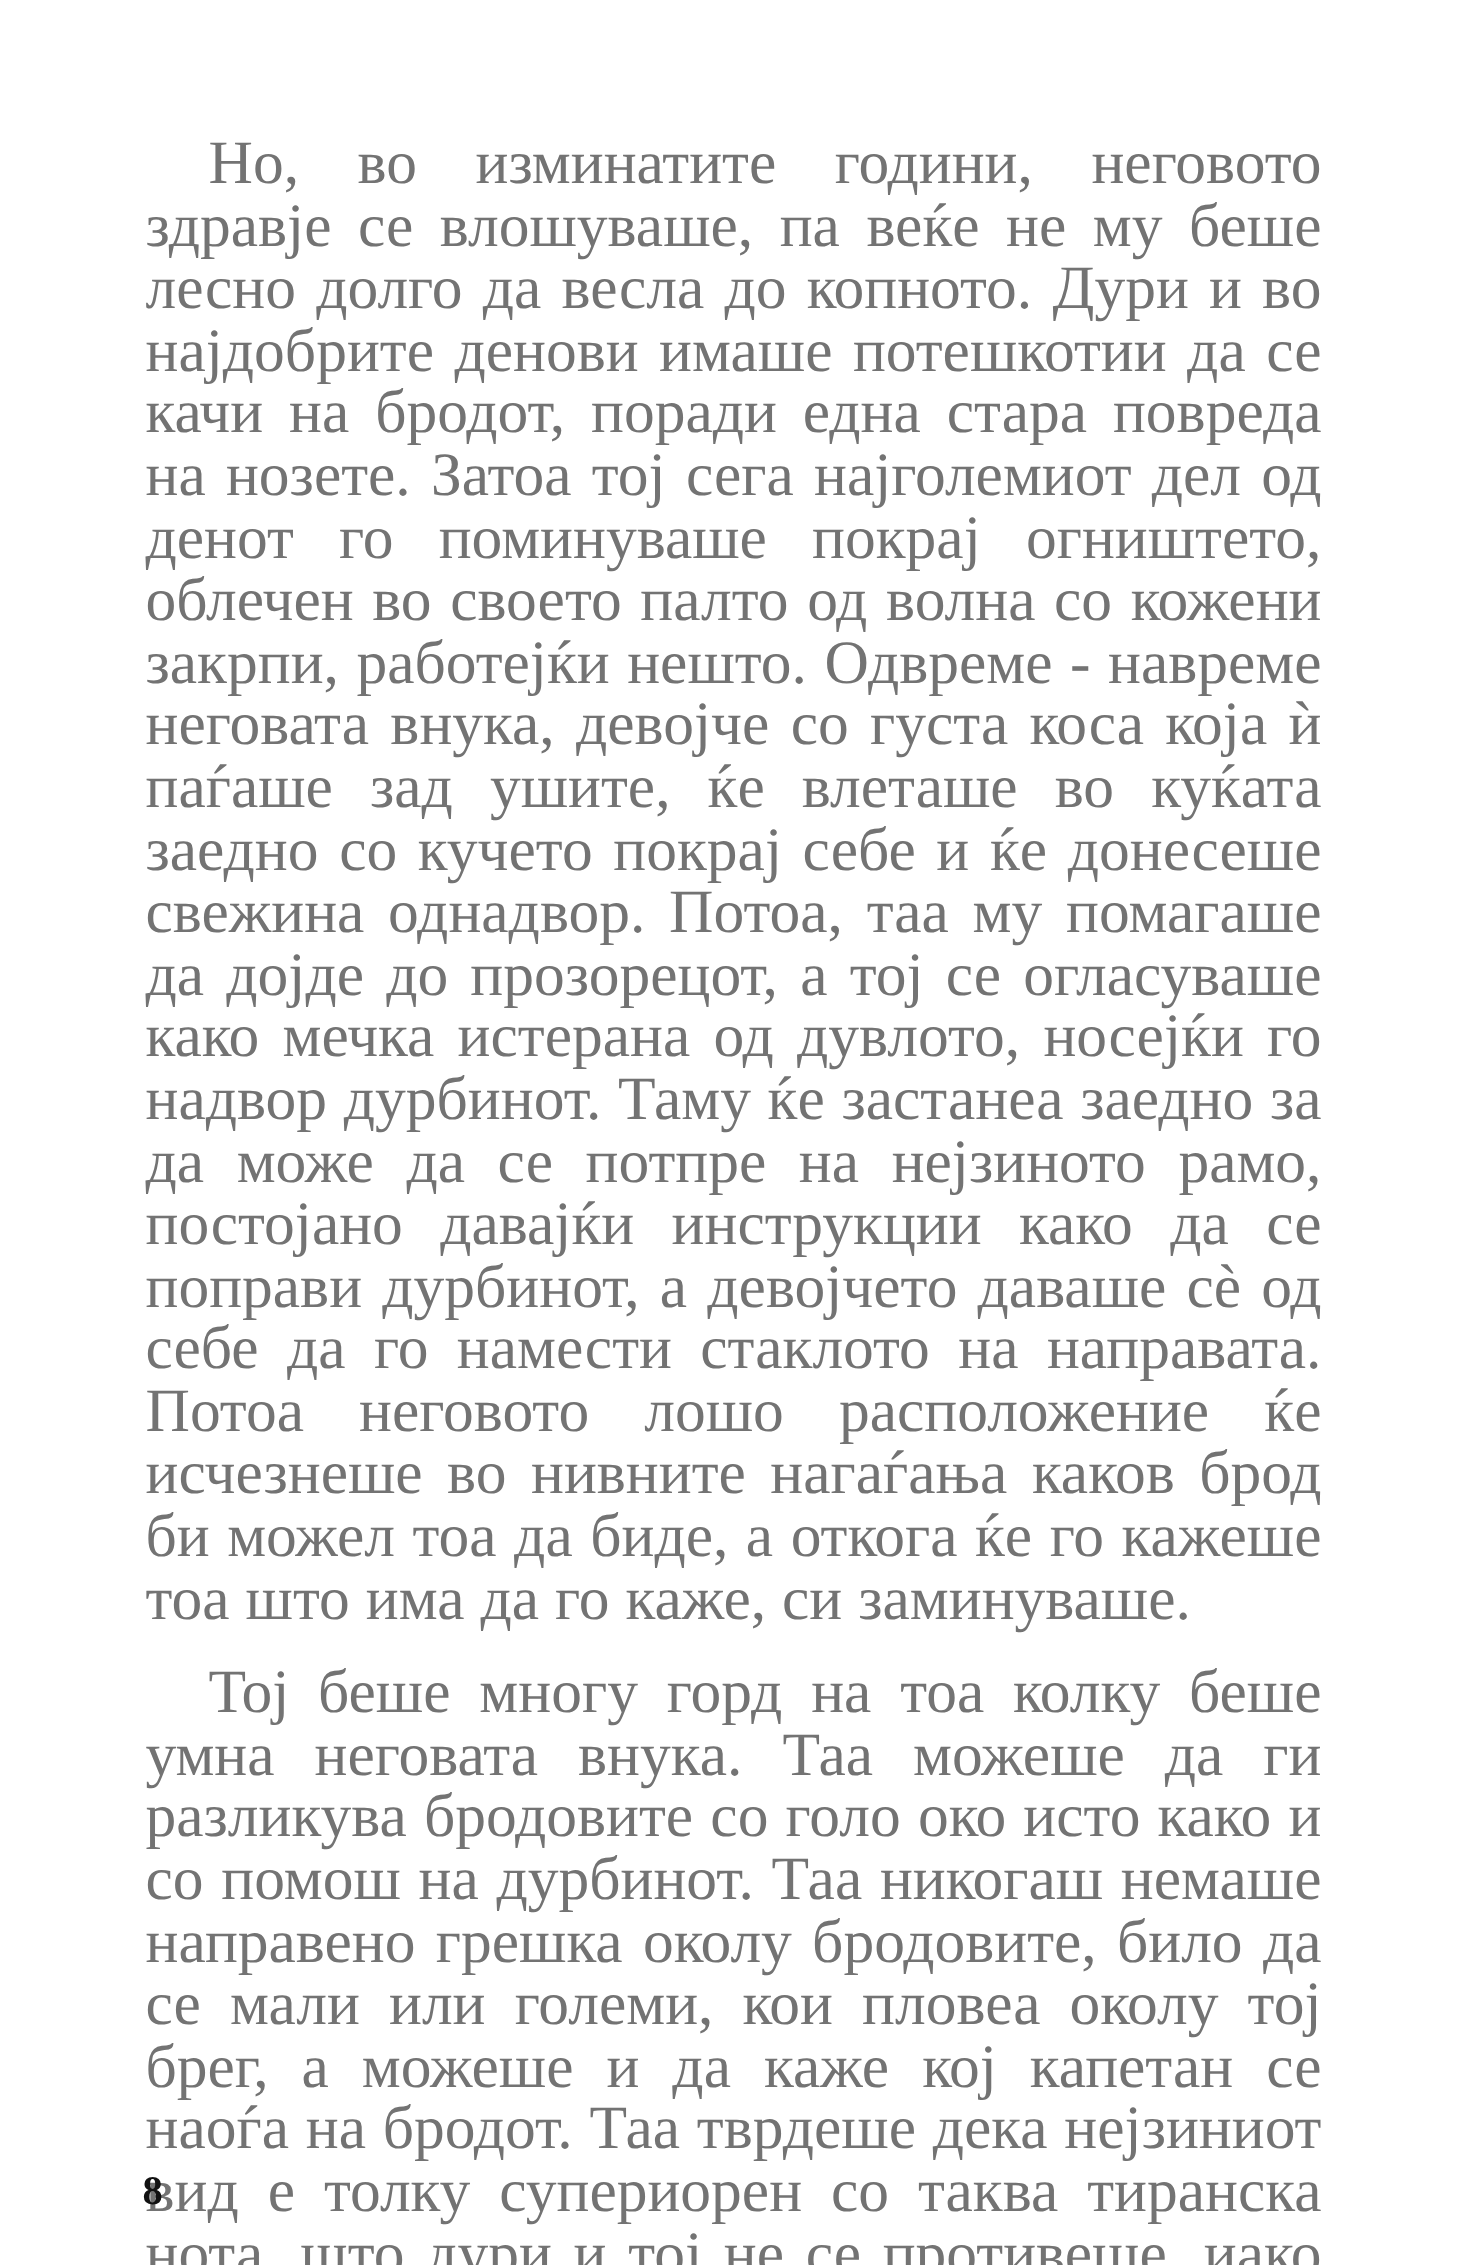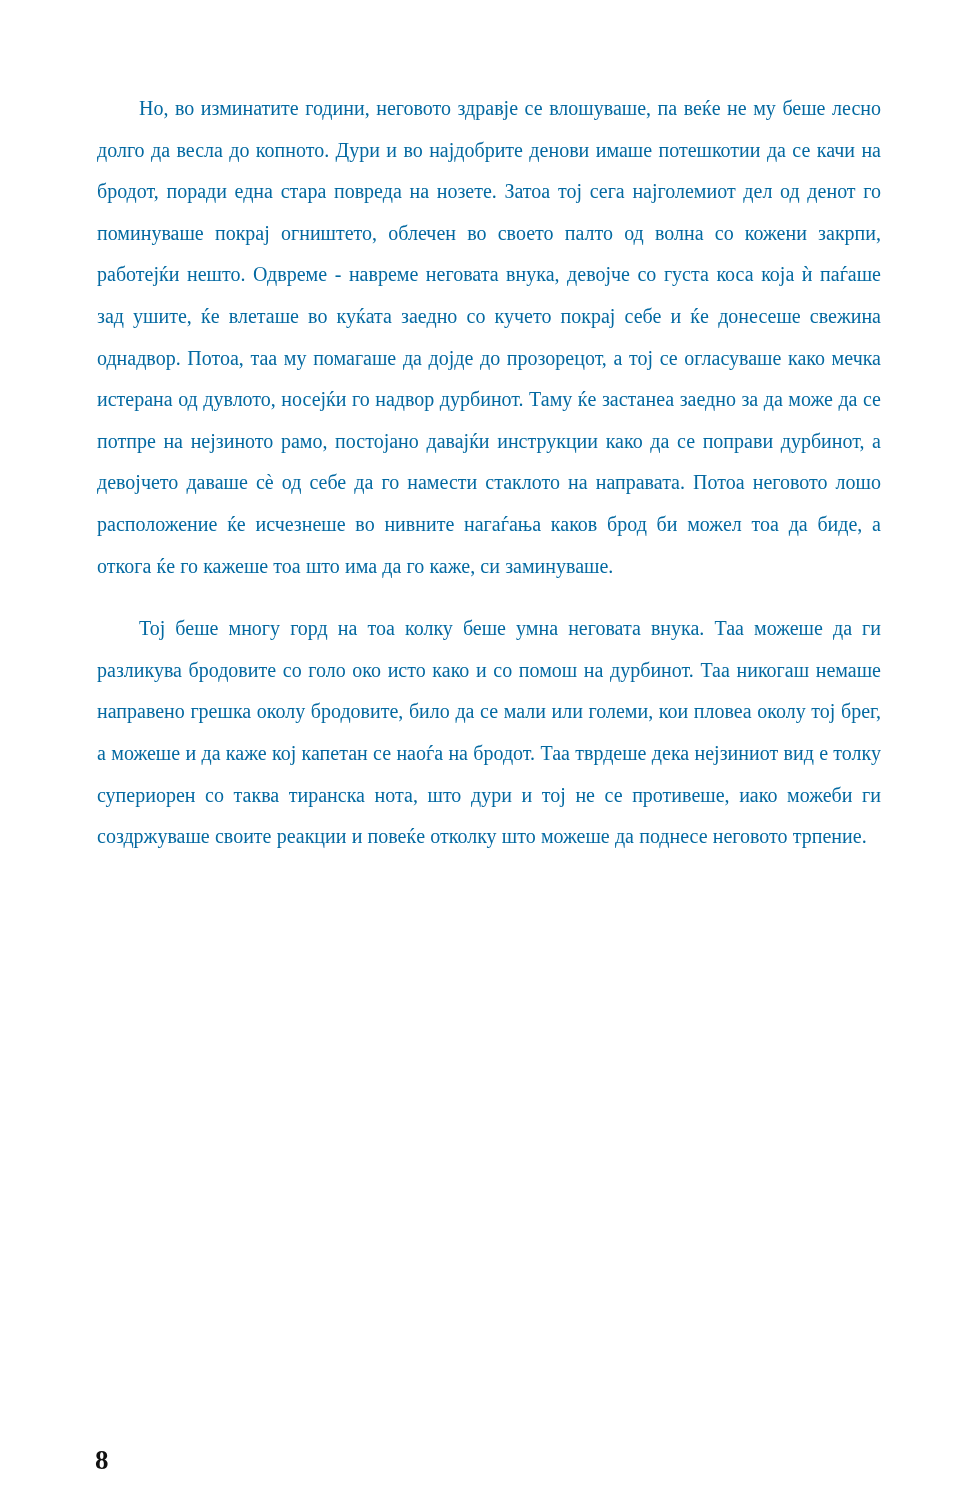--- a/index.html
+++ b/index.html
@@ -22,23 +22,23 @@
   .text-column {
     position: absolute;
     left: 97px;
     top: 88px;
     width: 784px;
   }
 
   .para {
     margin: 0;
     font-family: "Liberation Serif", "DejaVu Serif", serif;
-    font-size: 20px;
+    font-size: 41px;
     line-height: 41.6px;
-    color: #0369a1;
+    color: #737373;
     text-align: justify;
     text-justify: inter-word;
     text-indent: 42px;
     hyphens: manual;
     -webkit-hyphens: manual;
     word-spacing: 0.01em;
   }
 
   .para + .para {
     margin-top: 21px;

